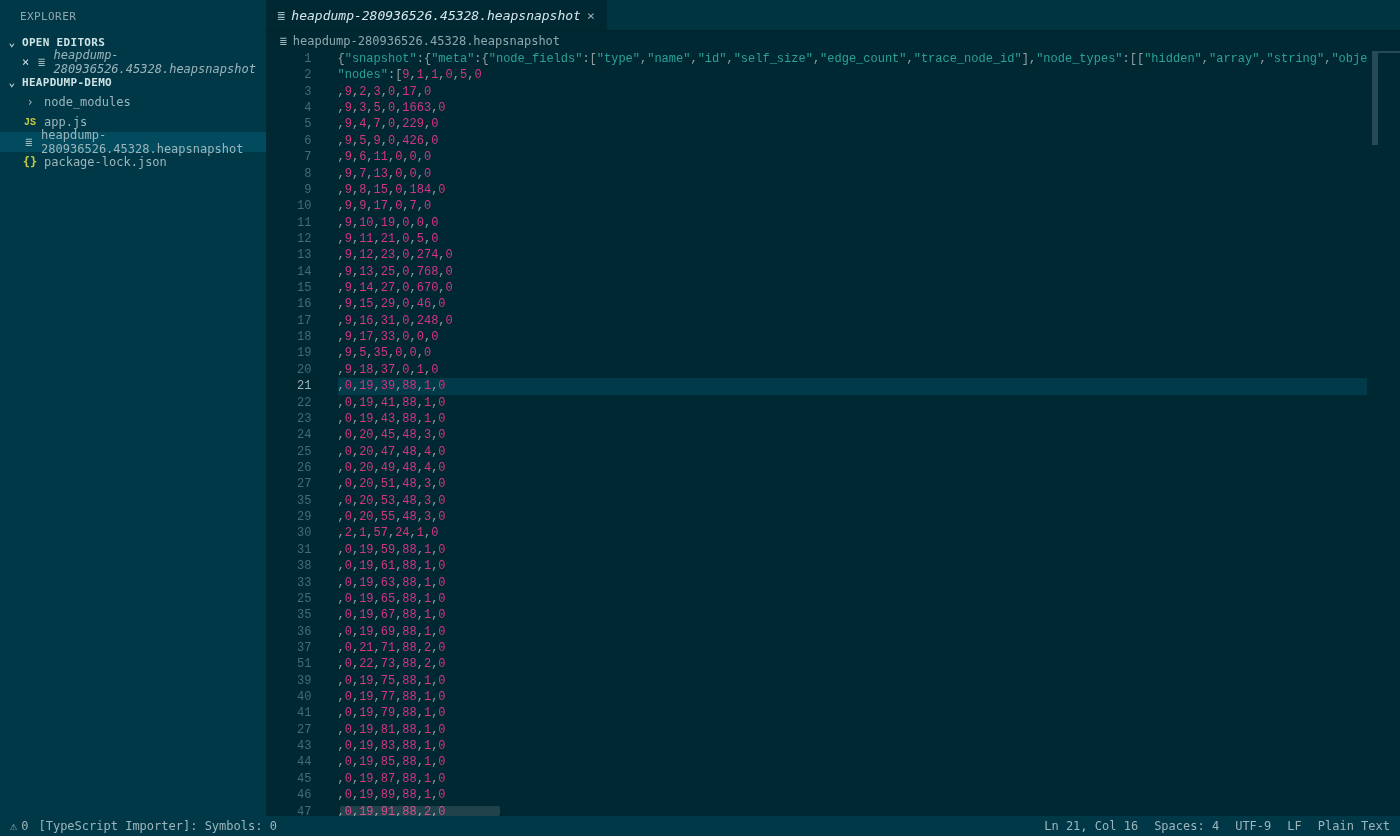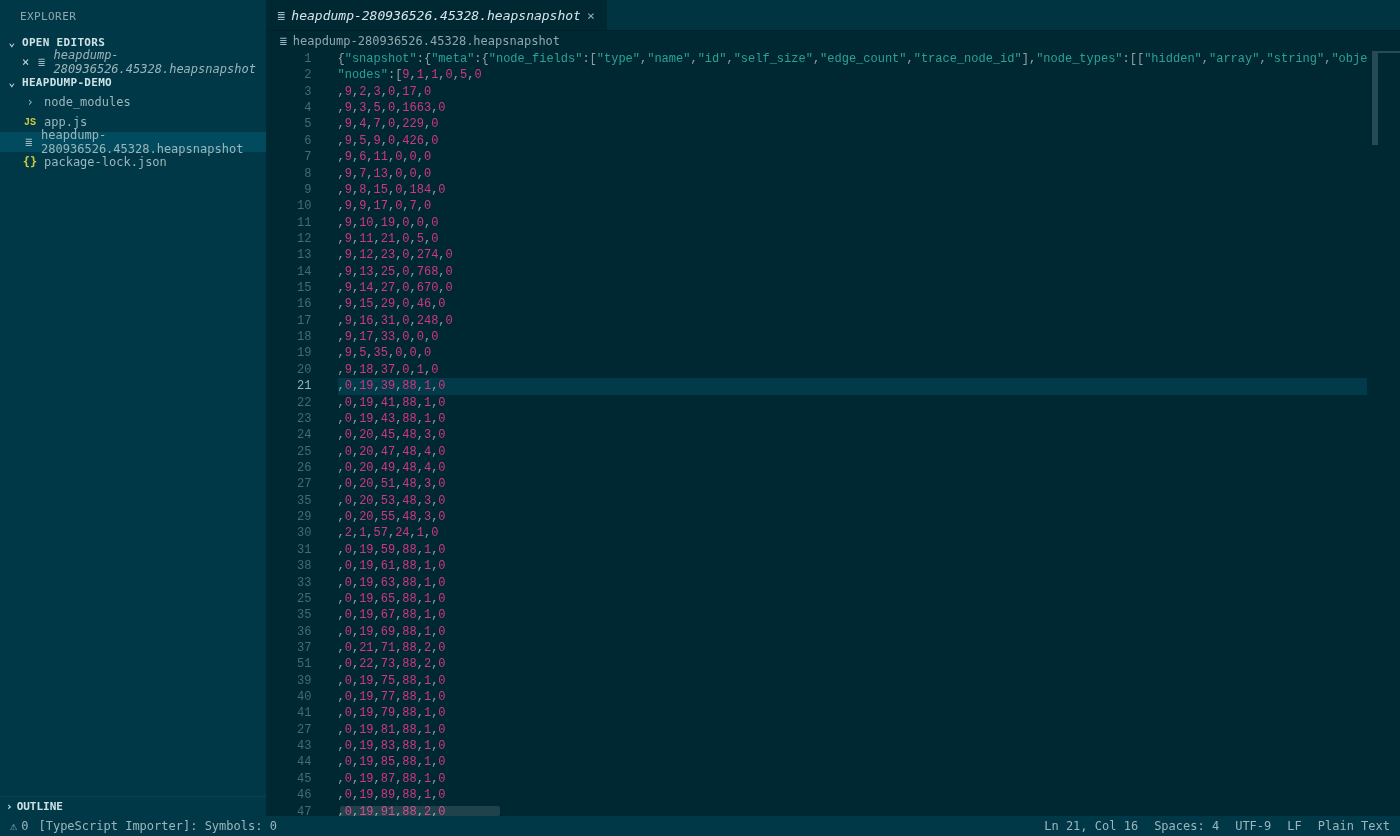--- a/index.html
+++ b/index.html
@@ -212,24 +212,20 @@
           </div>
           <div class="item-row">
             <span class="icon icon-braces">{}</span>
             <span>package-lock.json</span>
           </div>
         </div>
     </div>
 
     <div class="spacer"></div>
 
-    <div class="bottom-section">
-      <span class="chev chev-right"></span>
-      <span>OUTLINE</span>
-    </div>
     <div class="bottom-section">
       <span class="chev chev-right"></span>
       <span>NPM SCRIPTS</span>
     </div>
   </div>
 
   <div class="editor">
     <div class="tabbar">
       <div class="tab">
         <span class="icon-lines">≣</span>

